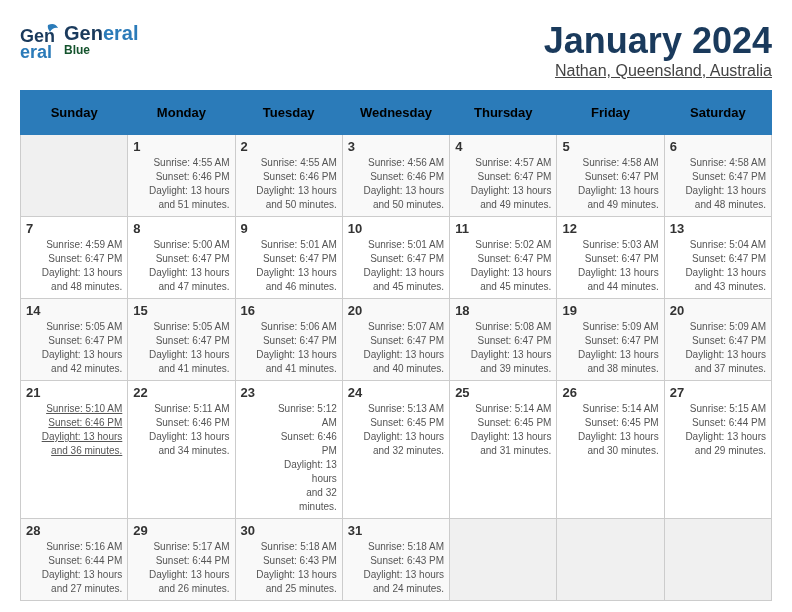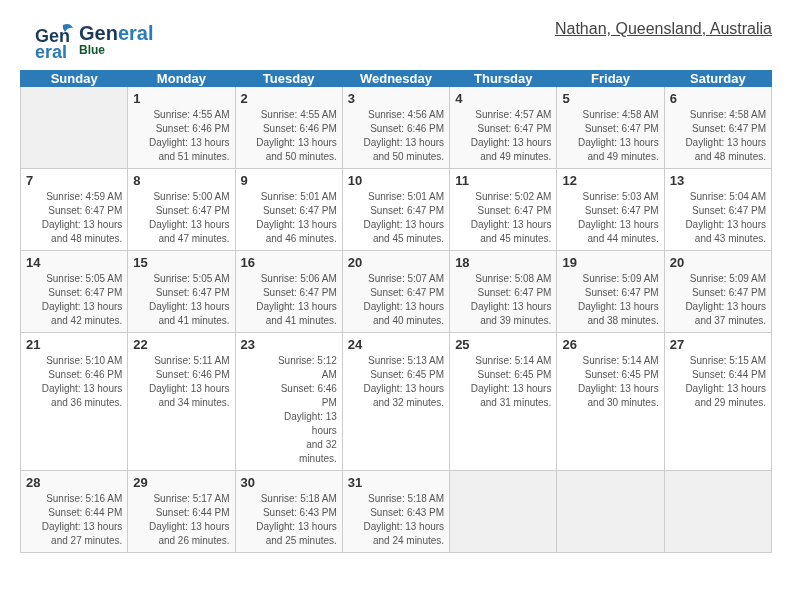--- a/index.html
+++ b/index.html
@@ -13,21 +13,20 @@
     .header-area {
       display: flex;
       justify-content: space-between;
       align-items: flex-start;
       margin-bottom: 10px;
     }
     .logo {
       display: flex;
       flex-direction: column;
       align-items: center;
-      margin-left: 15px;
     }
     .title-area {
       text-align: right;
     }
     .month-title {
       font-size: 36px;
       font-weight: bold;
       color: #1a3a5c;
     }
     .location-title {
@@ -35,22 +34,22 @@
       color: #444;
       text-decoration: underline;
     }
     table {
       width: 100%;
       border-collapse: collapse;
       font-size: 11px;
     }
     thead tr th {
       background-color: #2b7bb9;
-      color: #ffffff;
-      padding: 0 4px;
+      color: #000000;
+      padding: 14px 4px;
       text-align: center;
       font-size: 13px;
       font-weight: bold;
       border: 1px solid #2b7bb9;
       margin-left: 20px;
     }
     tbody tr td {
       border: 1px solid #ccc;
       padding: 4px 5px;
       vertical-align: top;
@@ -97,20 +96,21 @@
       </div>
       <div>
         <div style="font-size:20px; font-weight:bold; color:#1a3a5c; line-height:1.1;">
           Gen<span style="color:#2b7bb9">eral</span>
         </div>
         <div style="font-size:12px; font-weight:bold; color:#14532d; line-height:1.1;">Blue</div>
       </div>
     </div>
   </div>
   <div class="title-area">
+    <div class="month-title">January 2024</div>
     <div class="location-title">Nathan, Queensland, Australia</div>
   </div>
 </div>
 
 <table>
   <thead>
     <tr>
     <th>Sunday</th>
         <th>Monday</th>
         <th>Tuesday</th>
@@ -264,21 +264,21 @@
           <span class="day-number">20</span>
           <div class="day-info" style="white-space: pre-line;">Sunrise: 5:09 AM
 Sunset: 6:47 PM
 Daylight: 13 hours
 and 37 minutes.</div>
         </td>
       </tr>
       <tr>
         <td>
           <span class="day-number">21</span>
-          <div class="day-info" style="white-space: pre-line;">Sunrise: 5:10 AM
+          <div class="day-info" style="white-space: pre-line; text-decoration: underline;">Sunrise: 5:10 AM
 Sunset: 6:46 PM
 Daylight: 13 hours
 and 36 minutes.</div>
         </td>
         <td>
           <span class="day-number">22</span>
           <div class="day-info" style="white-space: pre-line;">Sunrise: 5:11 AM
 Sunset: 6:46 PM
 Daylight: 13 hours
 and 34 minutes.</div>

